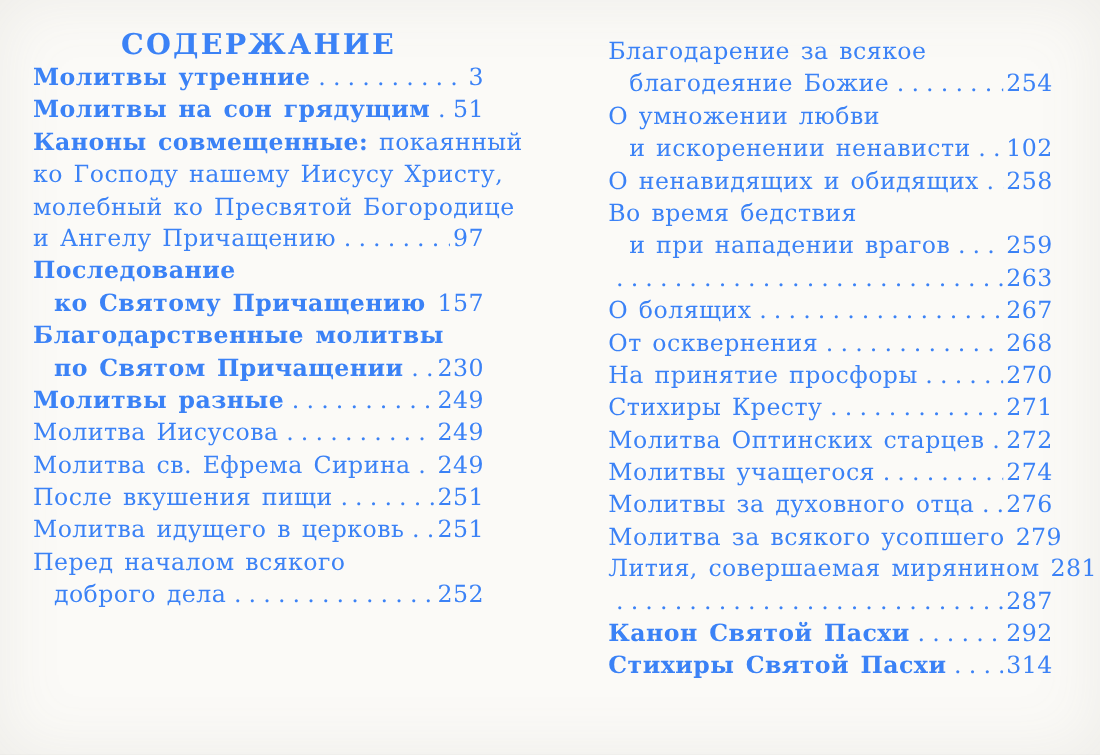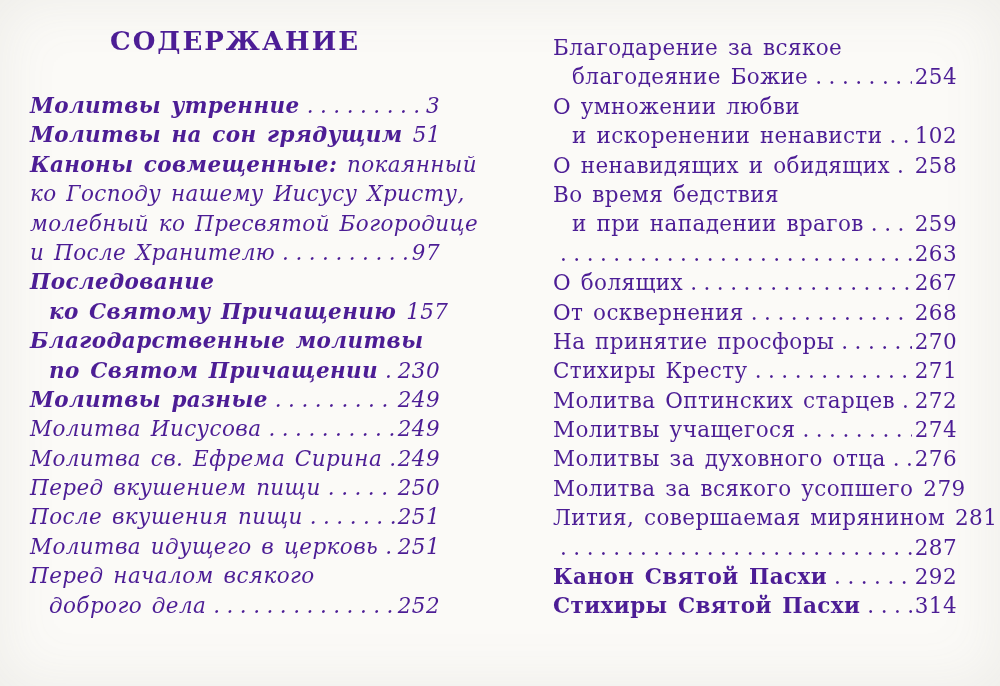--- a/index.html
+++ b/index.html
@@ -35,22 +35,20 @@
   }
   .title {
     margin: 26px 0 0 0;
     text-align: center;
     font-size: 26px;
     font-weight: bold;
     letter-spacing: 2px;
     line-height: 30px;
   }
   .rows-left {
-    margin-top: 35px;
-    font-style: italic;
   }
   .rows-right {
     margin-top: 33px;
   }
   .row {
     display: flex;
     align-items: center;
     height: 29.4px;
     line-height: 29.4px;
     font-size: 21.5px;
@@ -81,21 +79,21 @@
     letter-spacing: 6.5px;
     word-spacing: 0;
   }
   .num {
     flex: 0 0 auto;
   }
 </style>
 </head>
 <body>
 
-<div class="page" style="background: rgb(251, 250, 247); color: #4c1d95;">
+<div class="page" style="background: rgb(251, 250, 247); color: #3b82f6;">
   <div class="col col-left">
     <h1 class="title">СОДЕРЖАНИЕ</h1>
     <div class="rows rows-left">
         <div class="row bold">
           <span class="t">Молитвы утренние</span>
           <span class="dots"></span>
           <span class="num">3</span>
         </div>
         <div class="row bold">
           <span class="t">Молитвы на сон грядущим</span>
@@ -105,21 +103,21 @@
         <div class="row">
           <span class="t"><span class="bp">Каноны совмещенные:</span> покаянный</span>
         </div>
         <div class="row">
           <span class="t">ко Господу нашему Иисусу Христу,</span>
         </div>
         <div class="row">
           <span class="t">молебный ко Пресвятой Богородице</span>
         </div>
         <div class="row">
-          <span class="t">и После Хранителю</span>
+          <span class="t">и Ангелу Причащению</span>
           <span class="dots"></span>
           <span class="num">97</span>
         </div>
         <div class="row bold">
           <span class="t">Последование</span>
         </div>
         <div class="row bold indent">
           <span class="t">ко Святому Причащению</span>
           <span class="dots"></span>
           <span class="num">157</span>
@@ -139,25 +137,20 @@
         </div>
         <div class="row">
           <span class="t">Молитва Иисусова</span>
           <span class="dots"></span>
           <span class="num">249</span>
         </div>
         <div class="row">
           <span class="t">Молитва св. Ефрема Сирина</span>
           <span class="dots"></span>
           <span class="num">249</span>
-        </div>
-        <div class="row">
-          <span class="t">Перед вкушением пищи</span>
-          <span class="dots"></span>
-          <span class="num">250</span>
         </div>
         <div class="row">
           <span class="t">После вкушения пищи</span>
           <span class="dots"></span>
           <span class="num">251</span>
         </div>
         <div class="row">
           <span class="t">Молитва идущего в церковь</span>
           <span class="dots"></span>
           <span class="num">251</span>

